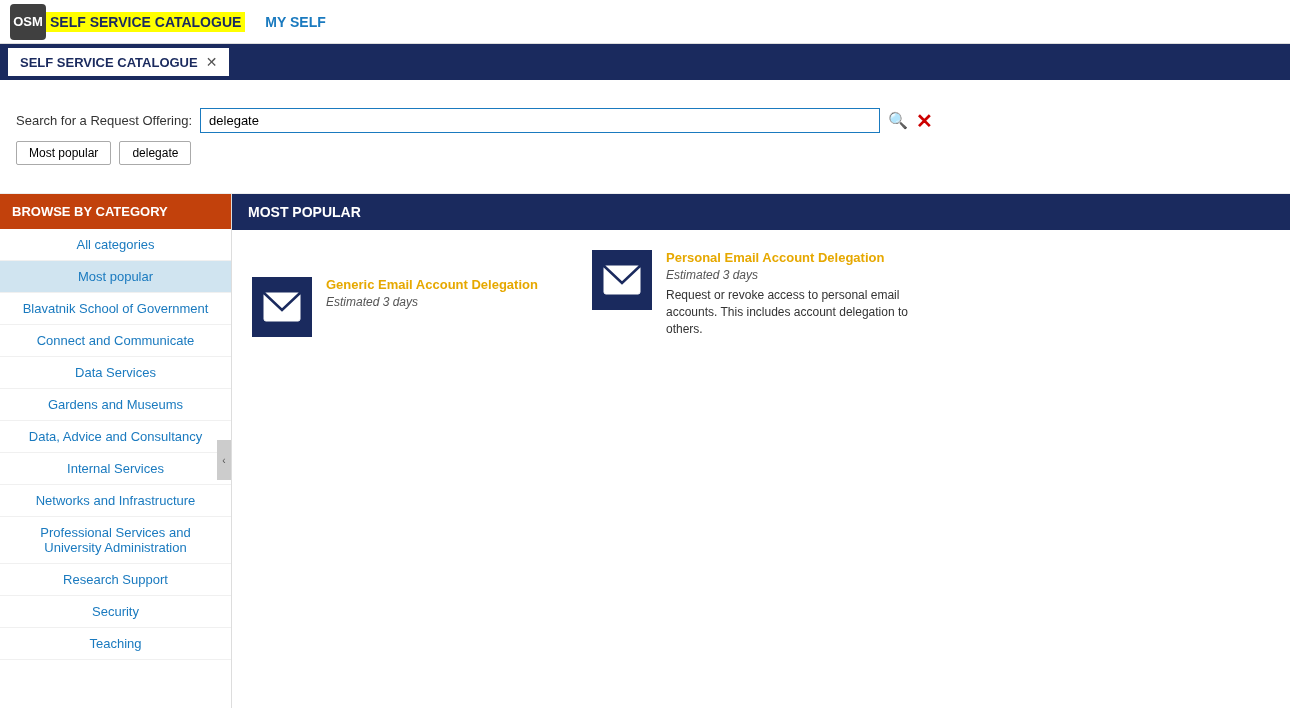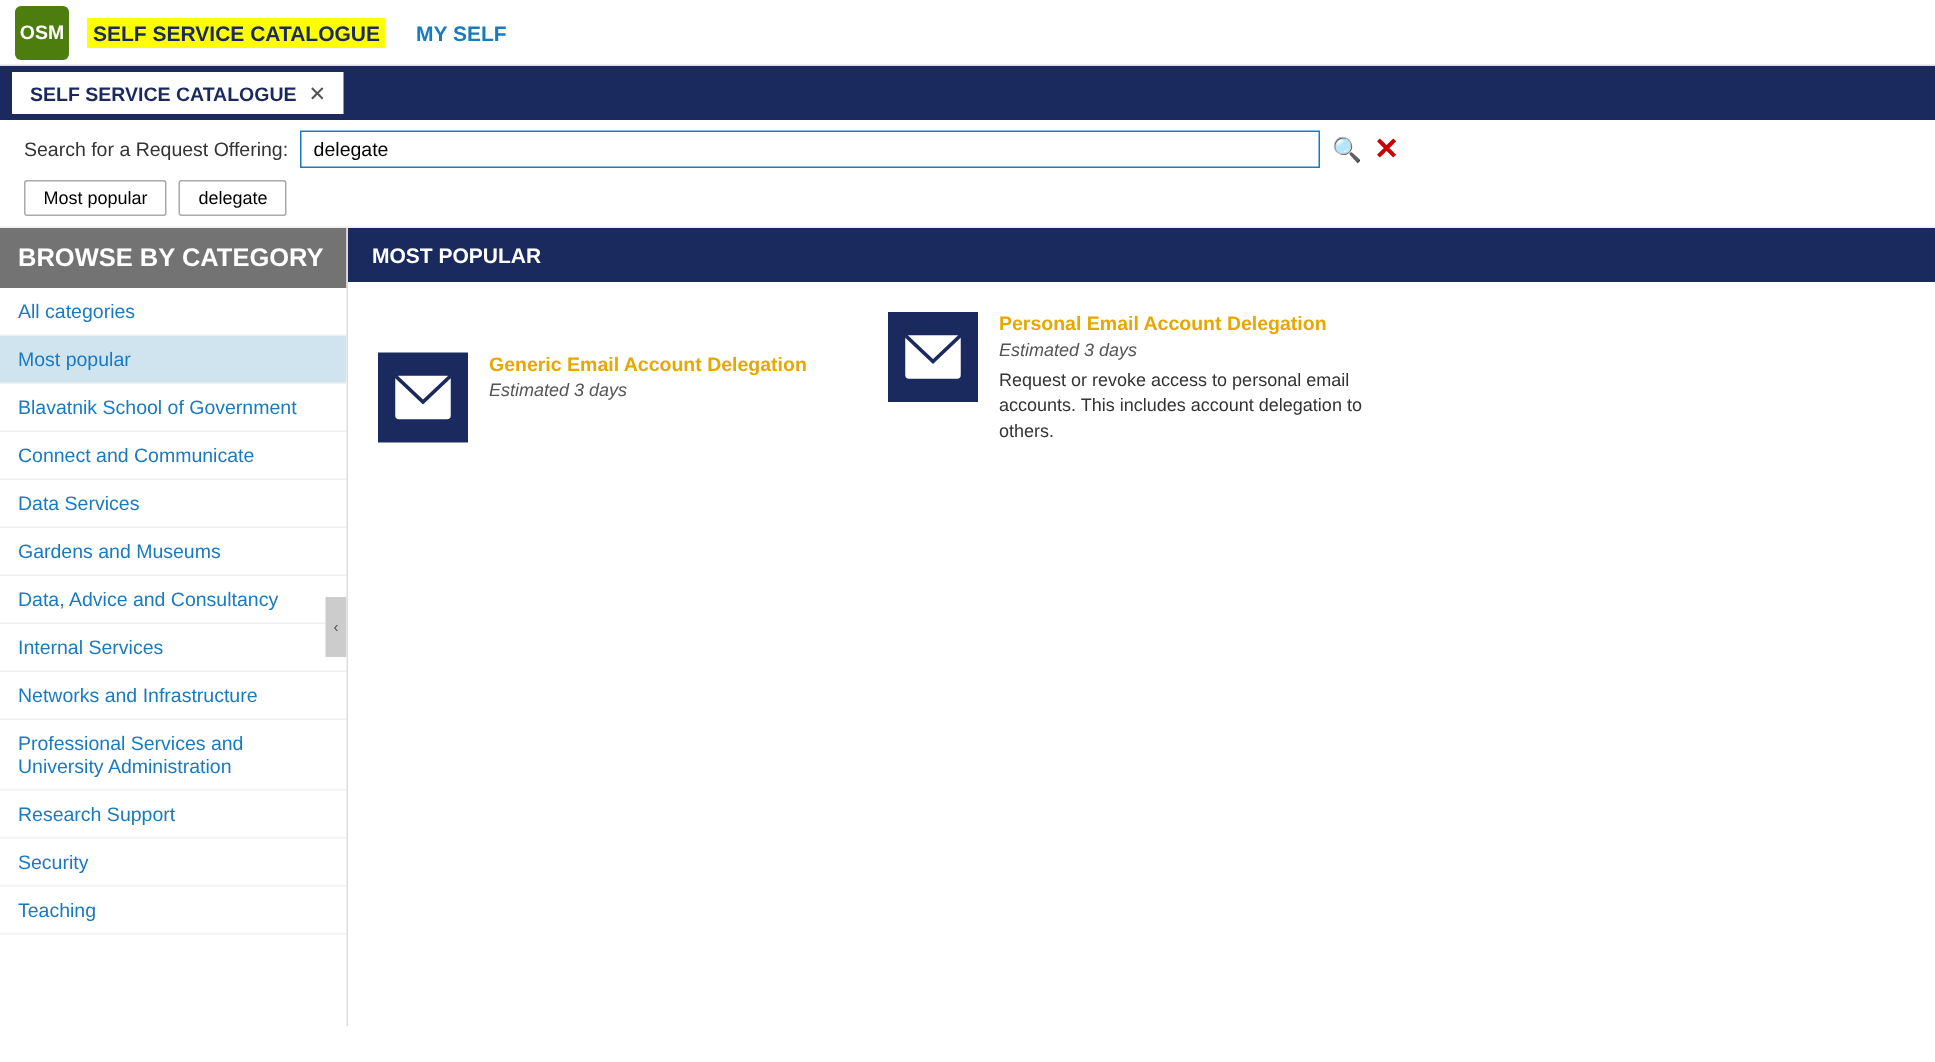--- a/index.html
+++ b/index.html
@@ -10,29 +10,28 @@
       display: flex;
       align-items: center;
       background: #fff;
       padding: 4px 10px;
       border-bottom: 1px solid #ddd;
       height: 44px;
     }
     .logo {
       width: 36px;
       height: 36px;
-      background: #4d7c0f;
+      background: #404040;
       border-radius: 4px;
       display: flex;
       align-items: center;
       justify-content: center;
       color: #fff;
       font-weight: bold;
       font-size: 13px;
-      margin-right: 12px;
       flex-shrink: 0;
     }
     .nav-title {
       font-weight: bold;
       font-size: 14px;
       background: yellow;
       padding: 2px 4px;
       color: #1a2a5e;
       margin-right: 20px;
     }
@@ -65,21 +64,21 @@
     }
     .tab-close {
       color: #555;
       font-size: 14px;
       cursor: pointer;
       font-weight: normal;
     }
 
     
     .search-area {
-      padding: 7px 16px;
+      padding: 28px 16px;
       background: #fff;
       border-bottom: 1px solid #eee;
     }
     .search-row {
       display: flex;
       align-items: center;
       gap: 8px;
     }
     .search-label {
       font-size: 13px;
@@ -134,32 +133,33 @@
     
     .sidebar {
       width: 232px;
       flex-shrink: 0;
       border-right: 1px solid #ddd;
       background: #fff;
       overflow-y: auto;
       position: relative;
     }
     .sidebar-header {
-      background: #737373;
+      background: #c2410c;
       color: #fff;
       font-weight: bold;
-      font-size: 17px;
+      font-size: 13px;
       padding: 10px 12px;
     }
     .sidebar-item {
       padding: 8px 12px;
       cursor: pointer;
       font-size: 13px;
       color: #1a7abf;
       border-bottom: 1px solid #f0f0f0;
+      text-align: center;
     }
     .sidebar-item.active {
       background: #d0e4f0;
       color: #1a7abf;
     }
     .sidebar-collapse {
       position: absolute;
       right: 0;
       top: 50%;
       transform: translateY(-50%);

